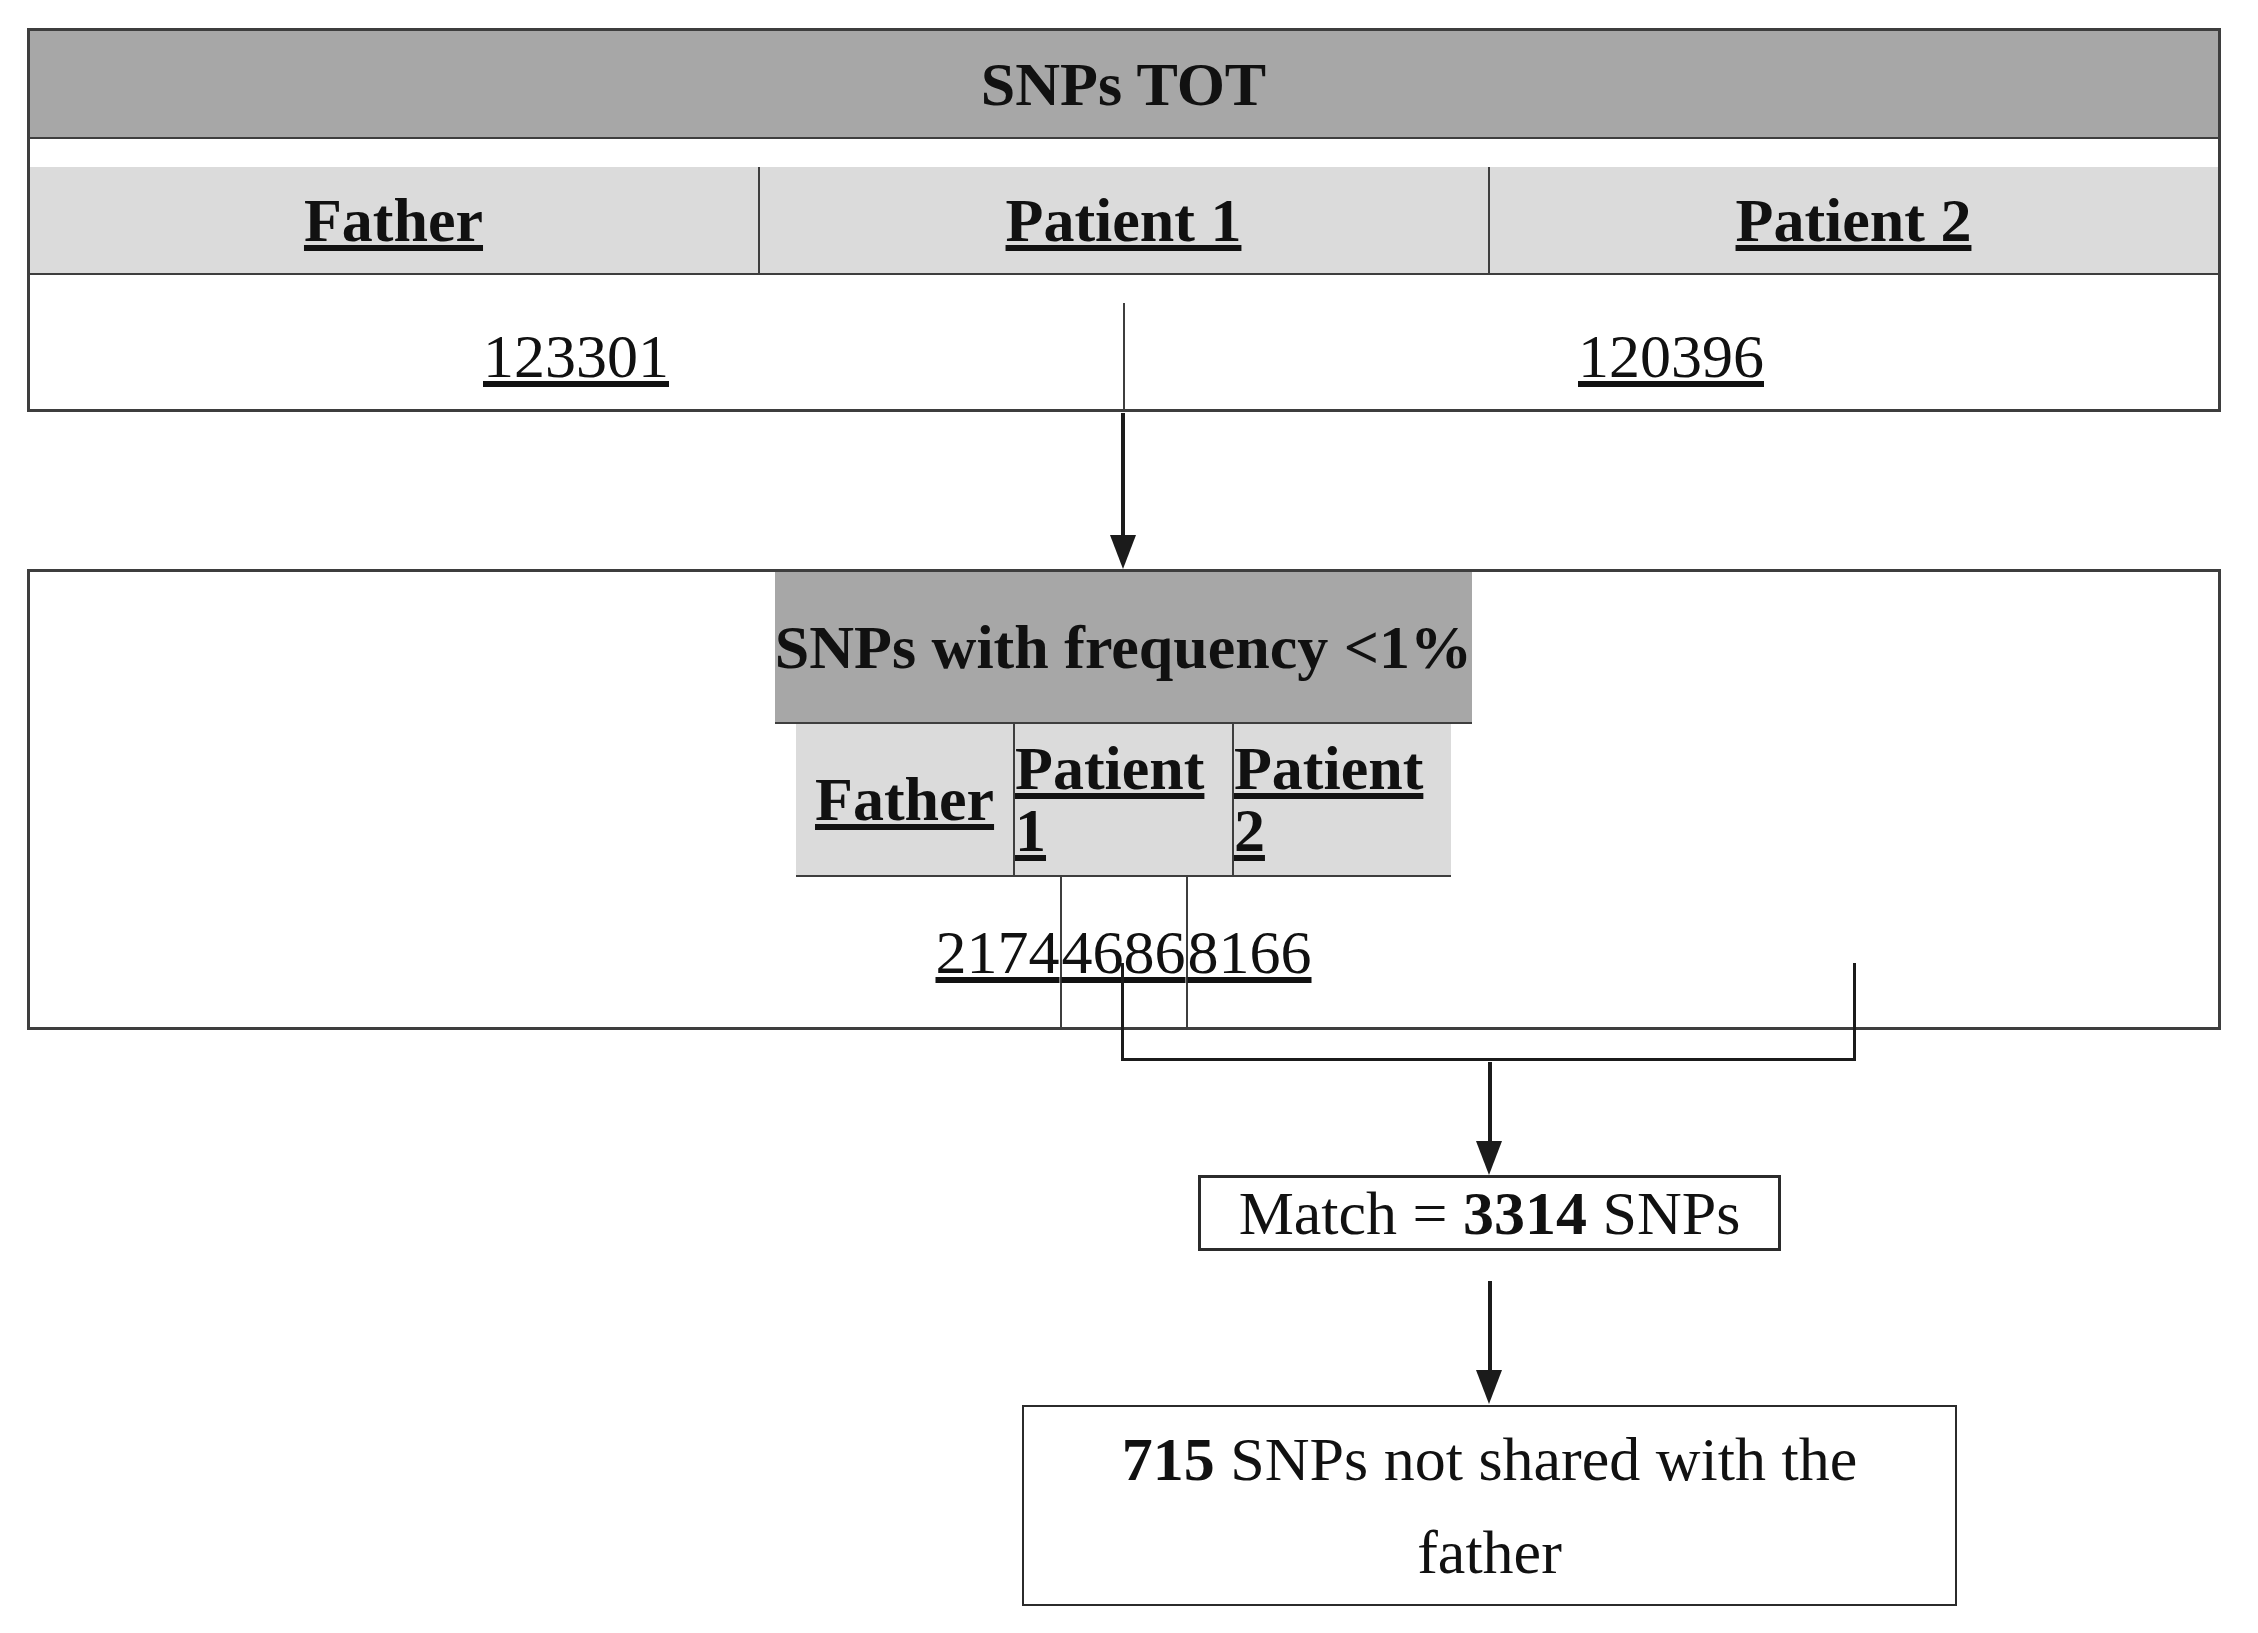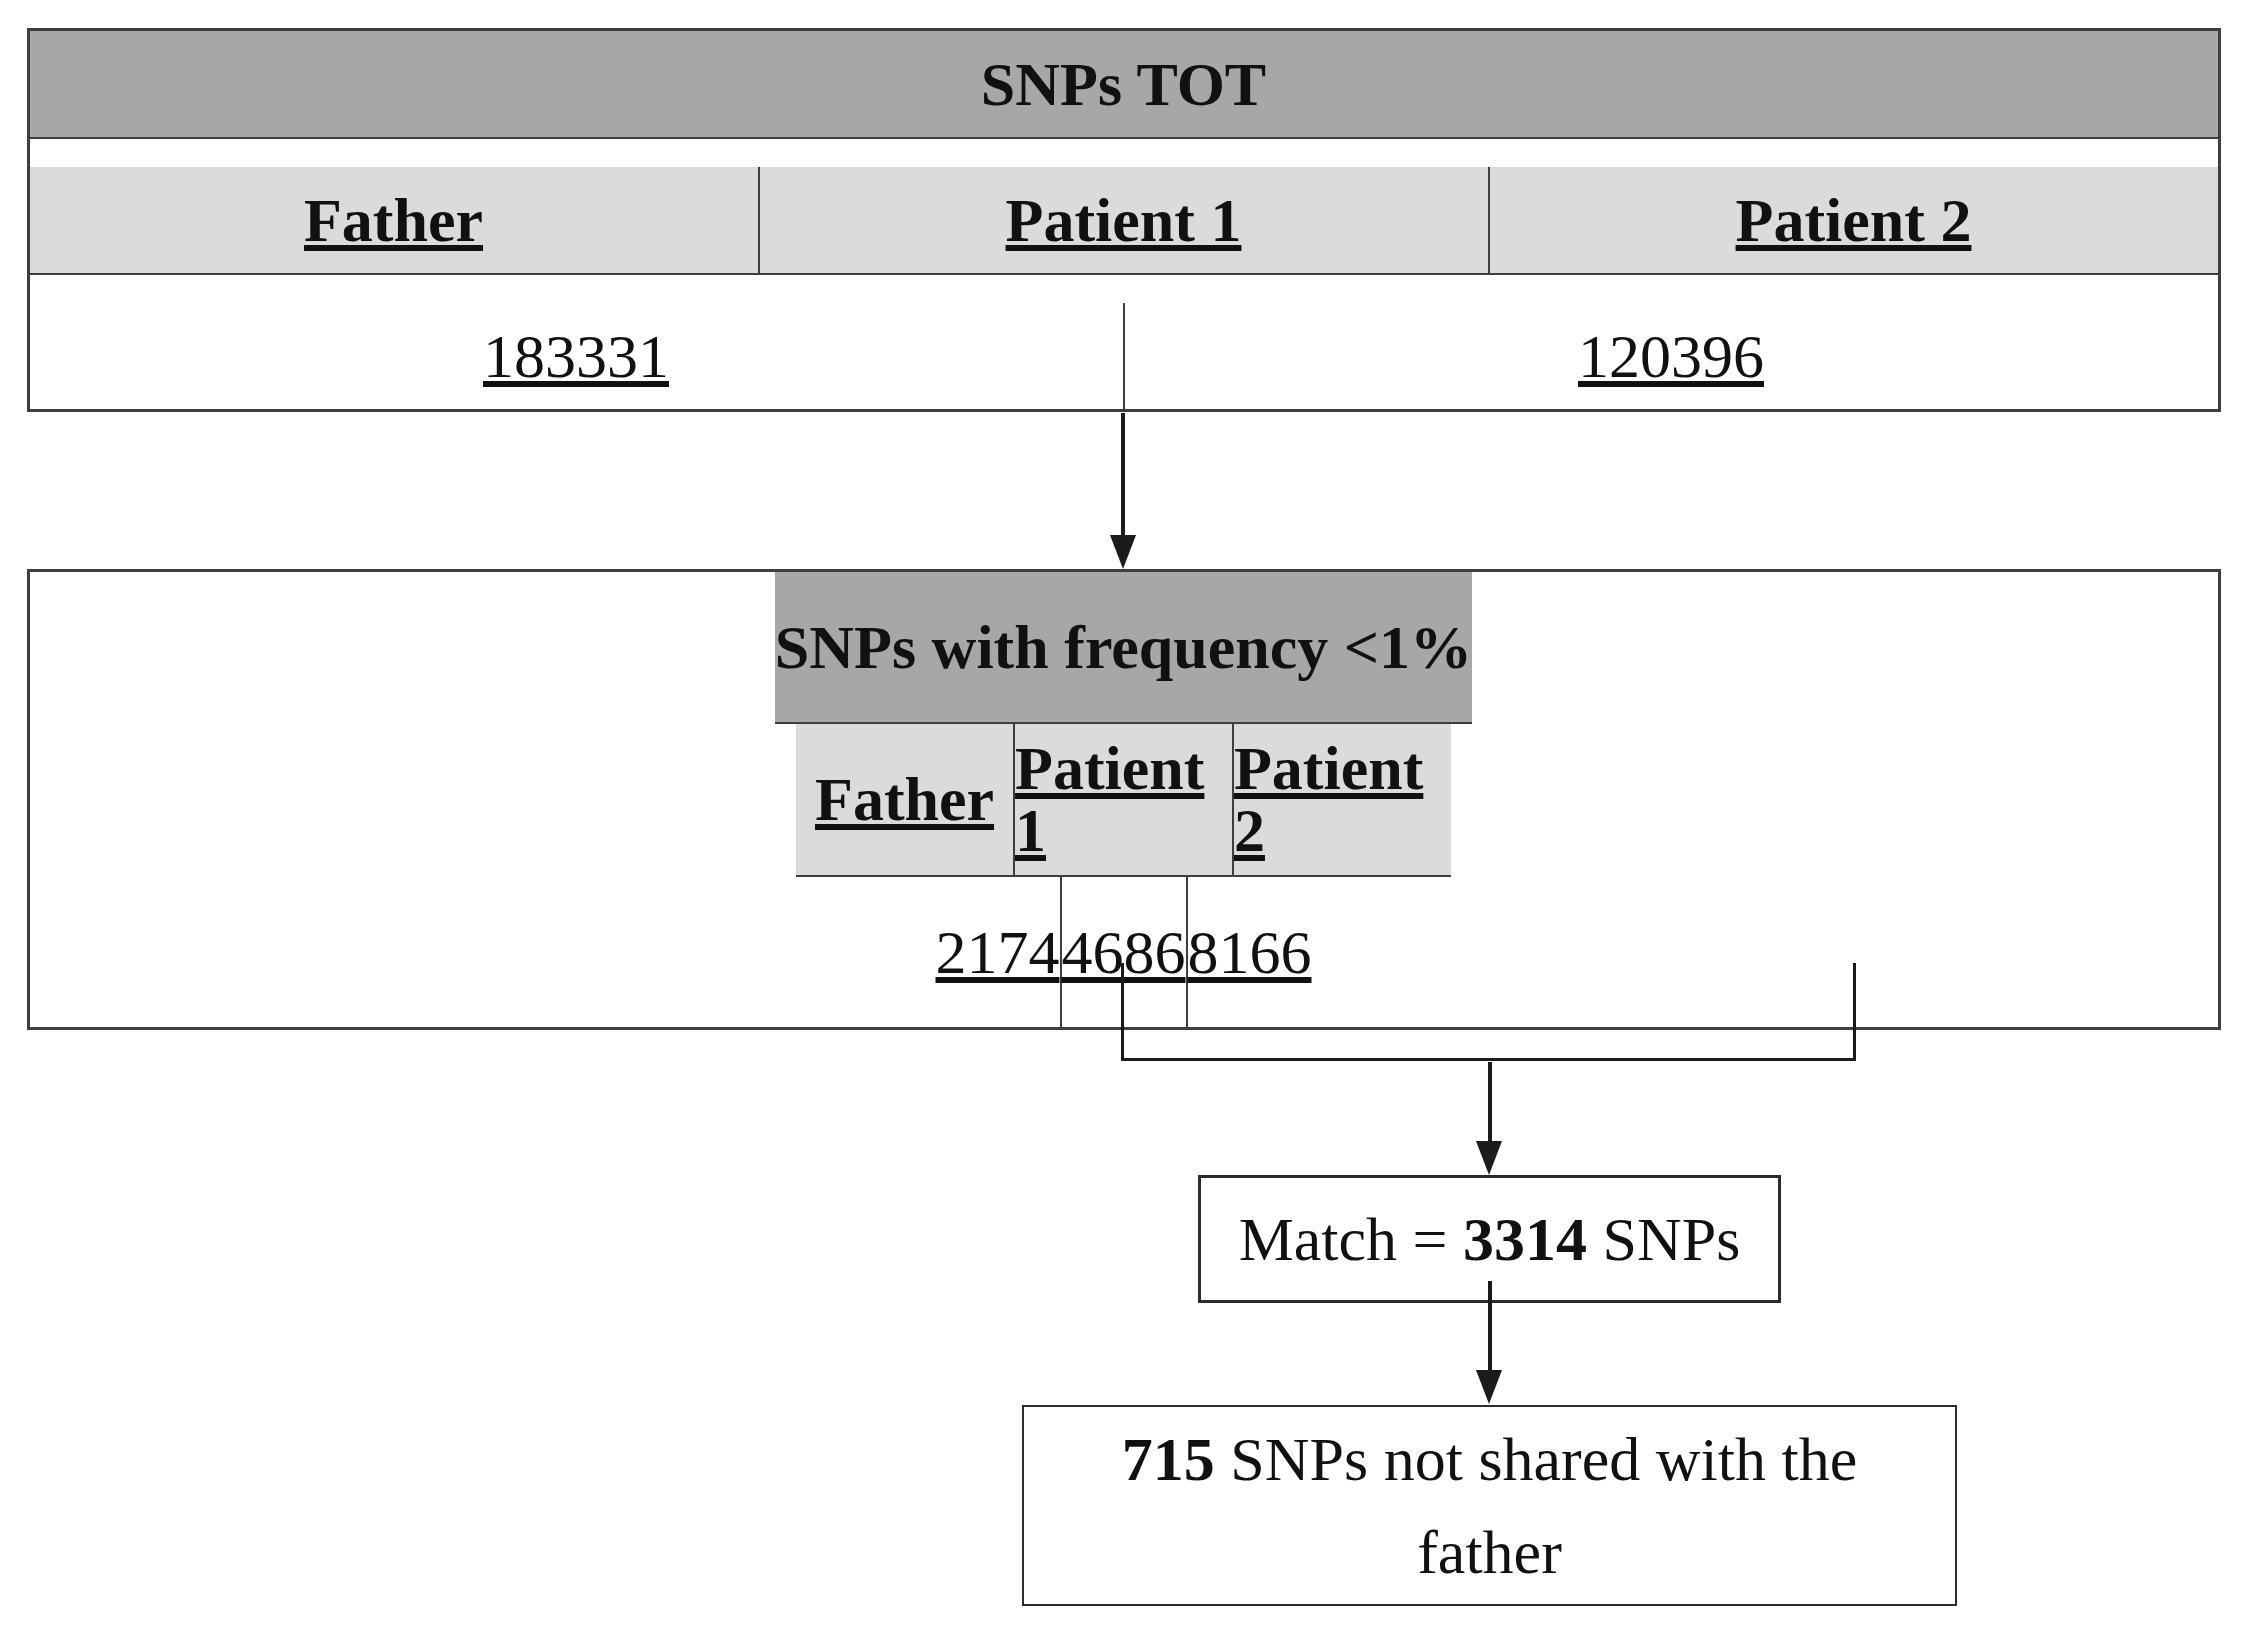--- a/index.html
+++ b/index.html
@@ -81,21 +81,21 @@
 <div class="canvas">
 
   <div class="tbl" style="top:28px;height:384px;gap:28px;">
     <div class="tbl-title">SNPs TOT</div>
     <div class="tbl-row heads">
       <div class="cell">Father</div>
       <div class="cell">Patient 1</div>
       <div class="cell">Patient 2</div>
     </div>
     <div class="tbl-row">
-      <div class="cell">183331</div>
+      <div class="cell">123301</div>
       <div class="cell">120396</div>
     </div>
   </div>
 
   <div class="vline" style="left:1121px;top:413px;height:124px;"></div>
   <div class="ahead" style="left:1110px;top:535px;"></div>
 
   <div class="tbl" style="top:569px;height:461px;align-items:center;">
     <div class="tbl-title">SNPs with frequency &lt;1%</div>
     <div class="tbl-row heads">
@@ -108,21 +108,21 @@
       <div class="cell">4686</div>
       <div class="cell">8166</div>
     </div>
   </div>
 
   <div class="bracket" style="left:1121px;top:963px;width:735px;height:98px;"></div>
 
   <div class="vline" style="left:1488px;top:1062px;height:81px;"></div>
   <div class="ahead" style="left:1476px;top:1141px;"></div>
 
-  <div class="fbox match" style="left:1198px;top:1175px;width:583px;height:128px;"><span>Match = </span><b>3314</b><span> SNPs</span></div>
+  <div class="fbox match" style="left:1198px;top:1175px;width:583px;height:76px;"><span>Match = </span><b>3314</b><span> SNPs</span></div>
 
   <div class="vline" style="left:1488px;top:1281px;height:91px;"></div>
   <div class="ahead" style="left:1476px;top:1370px;"></div>
 
   <div class="fbox result" style="left:1022px;top:1405px;width:935px;height:201px;"><span><b>715</b><span> SNPs not shared with the father</span></span></div>
 
 </div>
 
 
 </body></html>

